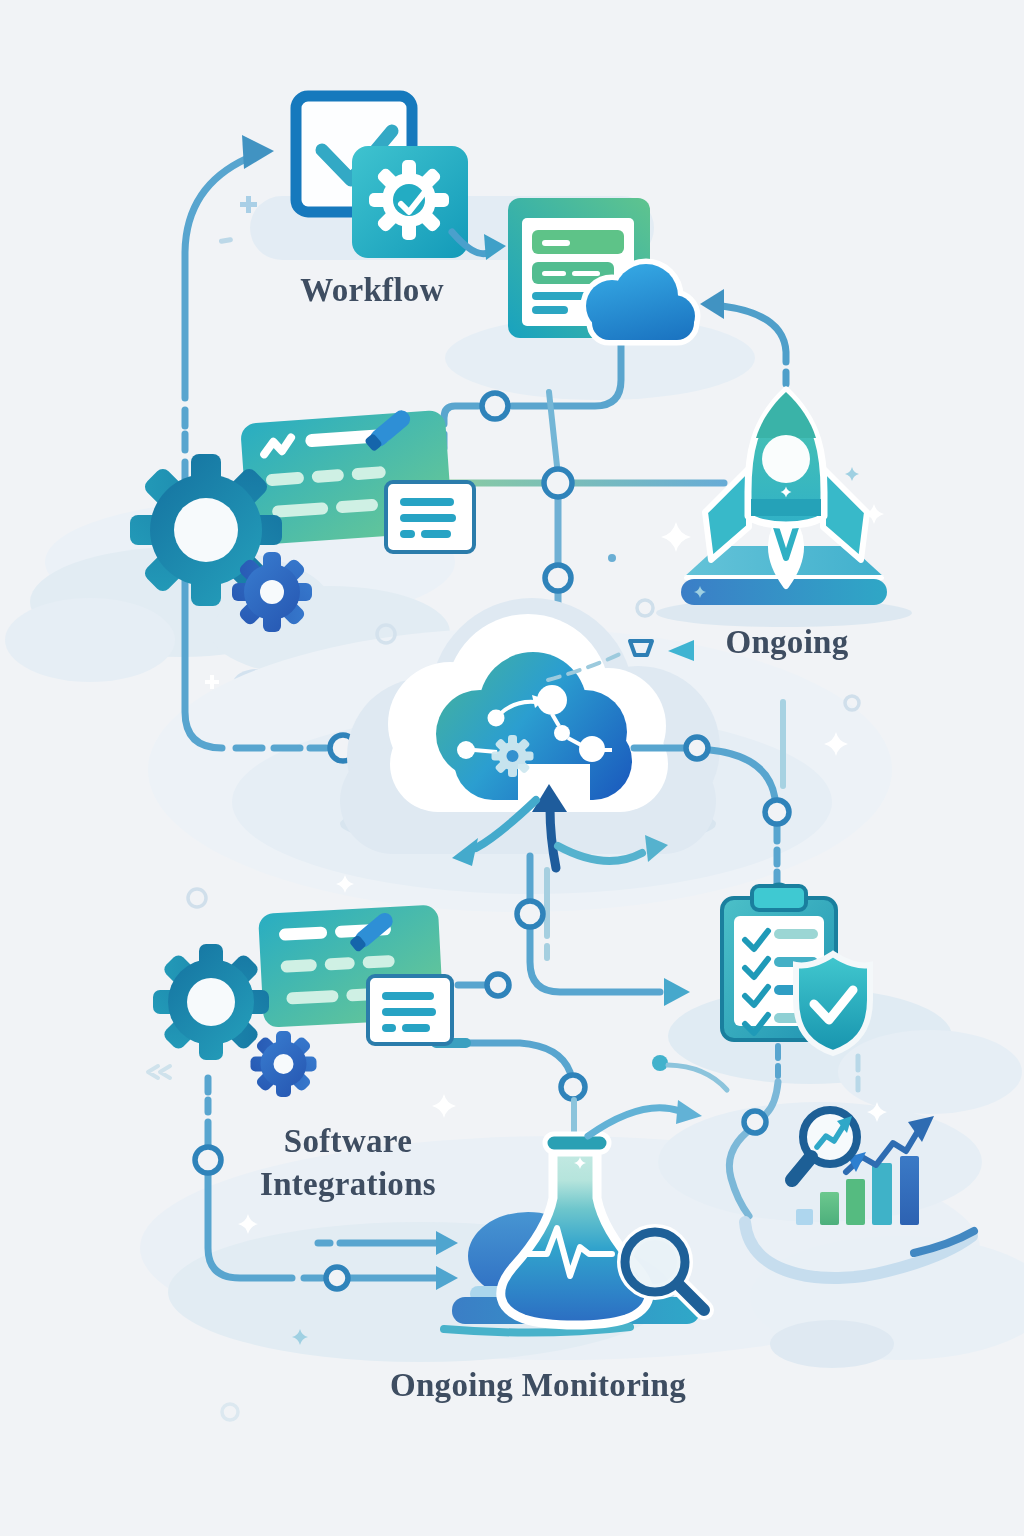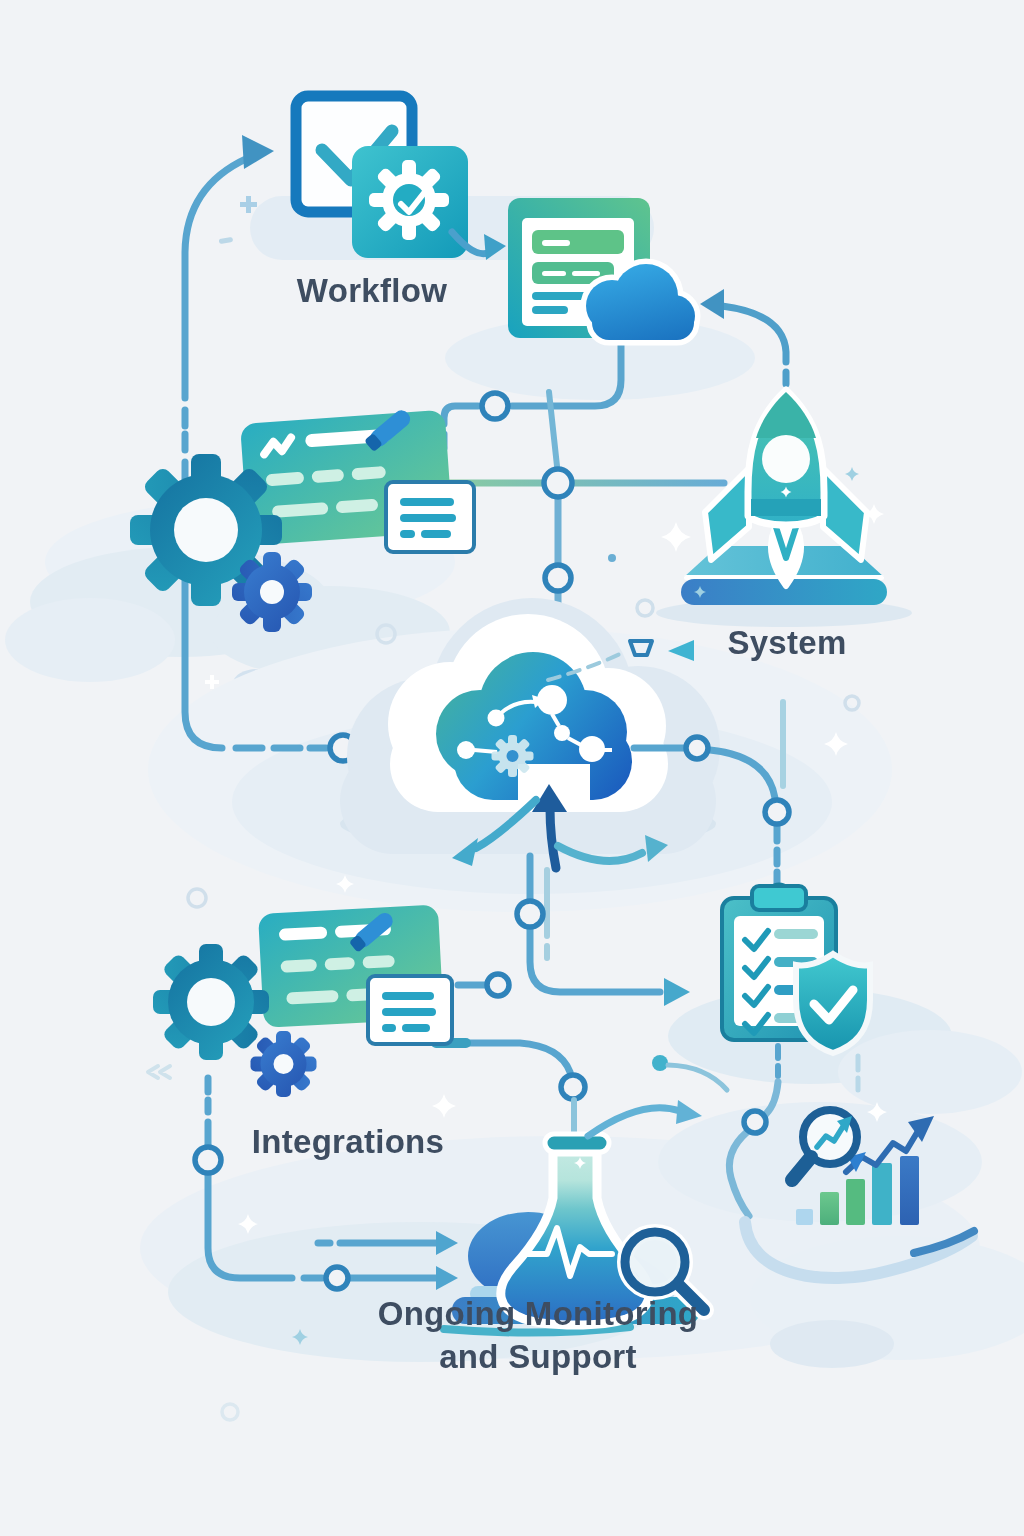--- a/index.html
+++ b/index.html
@@ -1,17 +1,17 @@
 <!DOCTYPE html>
 <html><head>
 <meta charset="utf-8">
 <style>
   html,body{margin:0;padding:0;background:#e9ecef;}
   .stage{position:relative;width:1024px;height:1536px;background:#f1f3f6;overflow:hidden;
-         font-family:Liberation Sans, sans-serif;}
+         font-family:Liberation Serif, serif;}
   .stage svg{position:absolute;left:0;top:0;}
   .step-label{position:absolute;transform:translateX(-50%);text-align:center;
               color:#3e4d61;font-size:33px;line-height:43px;font-weight:600;
               letter-spacing:.3px;white-space:nowrap;}
   .step-label span{display:block;}
 </style>
 </head>
 <body>
 
 <div class="stage">
@@ -518,22 +518,22 @@
     <circle cx="230" cy="1412" r="8" fill="none" stroke="#dce8f0" stroke-width="3.5"></circle>
     <circle cx="386" cy="634" r="9" fill="none" stroke="#d4e2ed" stroke-width="3.5"></circle>
     <circle cx="612" cy="558" r="4" fill="#6aaed4"></circle>
   </g>
 </svg>
 
 <div class="step-label" style="left:372px;top:269px">
   <span>Workflow</span>
 </div>
 <div class="step-label" style="left:787px;top:621px">
-  <span>System</span>
+  <span>Ongoing</span>
 </div>
 <div class="step-label" style="left:348px;top:1120px">
+  <span>Software</span>
   <span>Integrations</span>
 </div>
-<div class="step-label" style="left:538px;top:1292px">
+<div class="step-label" style="left:538px;top:1364px">
   <span>Ongoing Monitoring</span>
-  <span>and Support</span>
 </div>
 </div>
 
 </body></html>

